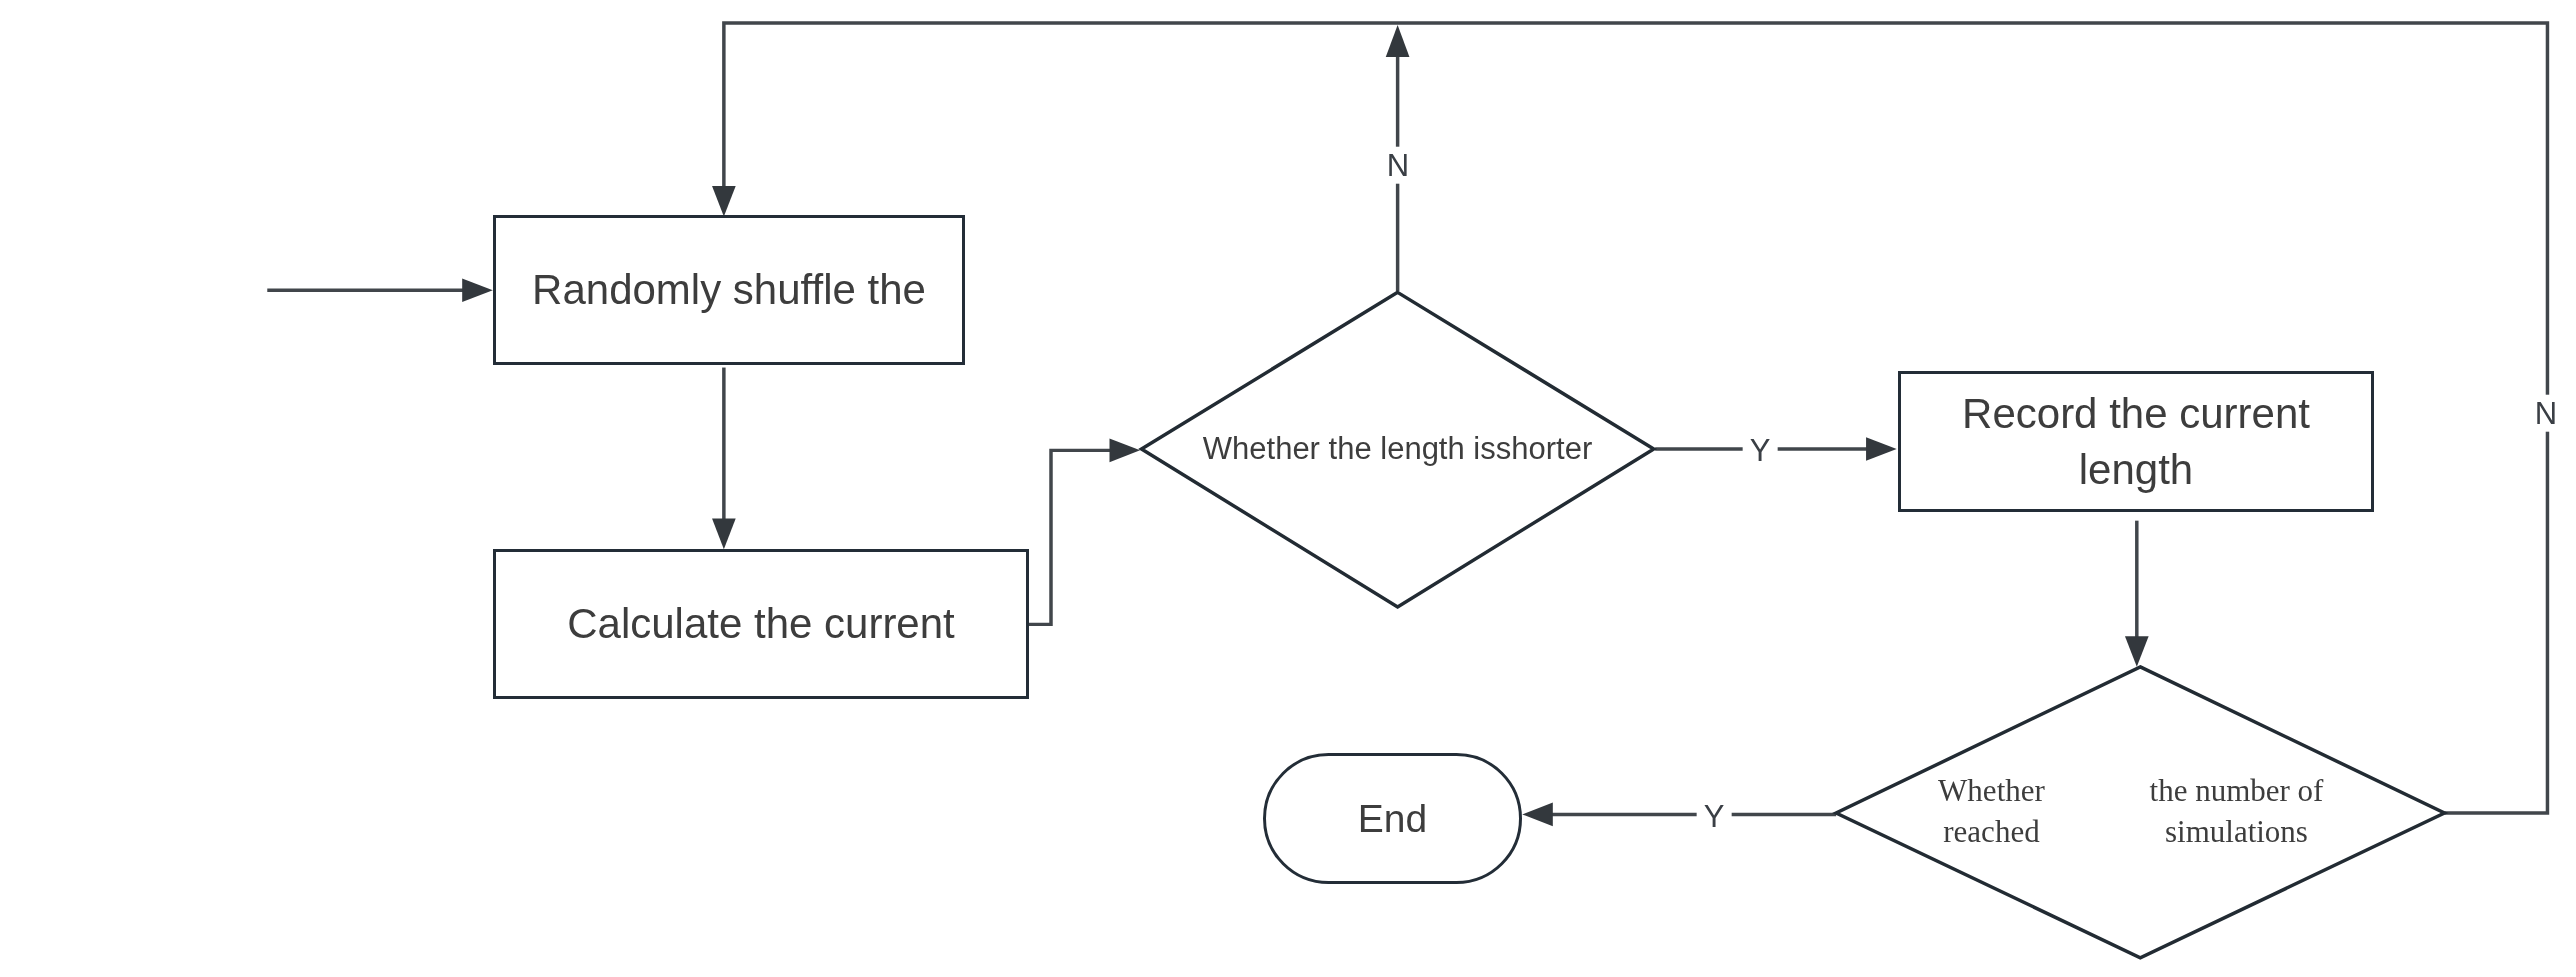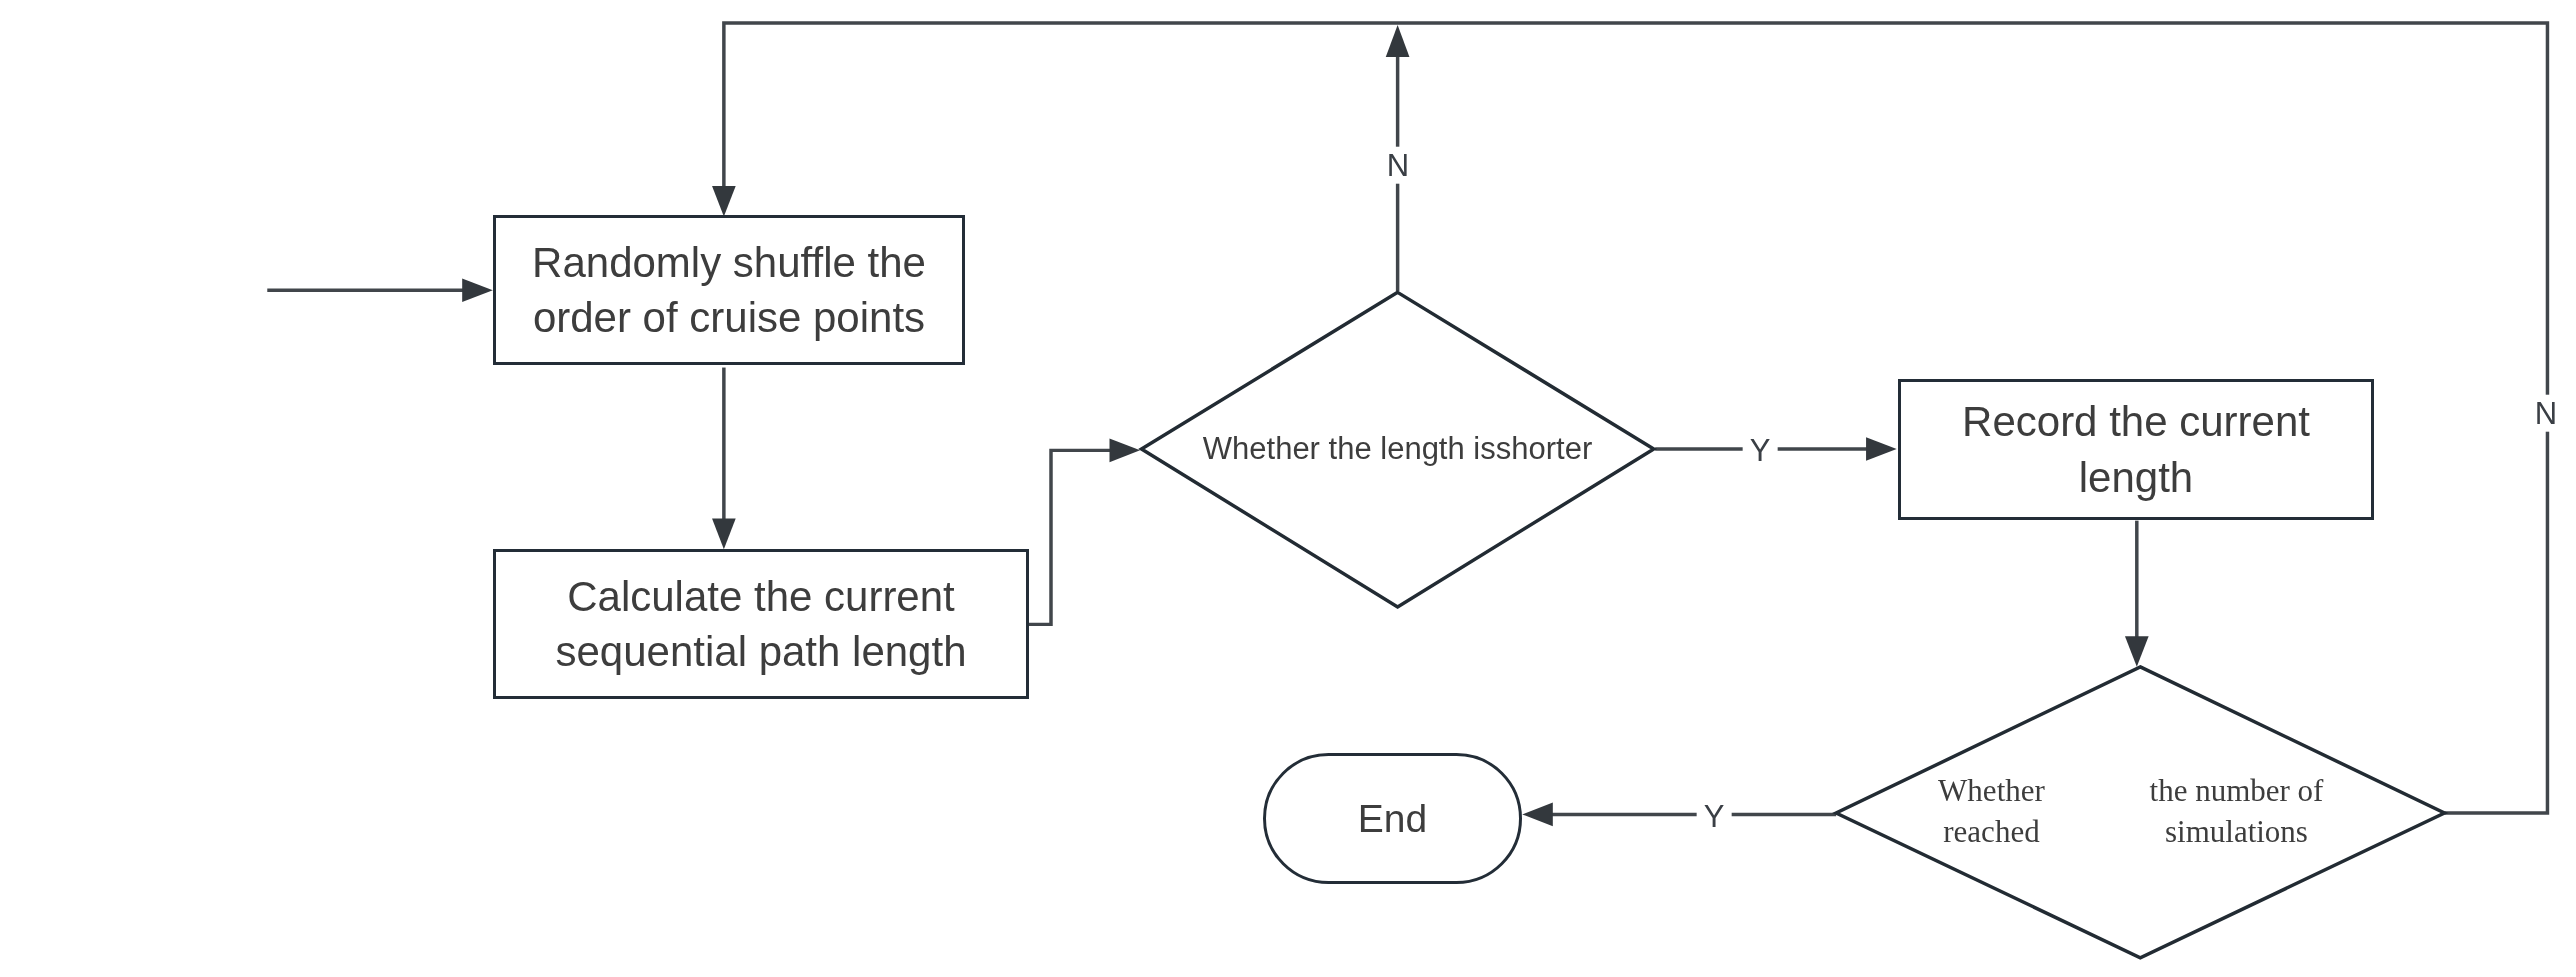--- a/index.html
+++ b/index.html
@@ -40,21 +40,21 @@
     border-radius: 66px;
   }
   #node-start {
     left: 17.4px; top: 228px; width: 248px; height: 124px;
     font-family: "Liberation Serif", serif;
     font-size: 33px;
     color: #343434;
   }
   #node-shuffle   { left: 493px;  top: 215px;  width: 472px; height: 150px; }
   #node-calculate { left: 493px;  top: 549px;  width: 536px; height: 150px; }
-  #node-record    { left: 1898px; top: 379px;  width: 476px; height: 141px; }
+  #node-record    { left: 1898px; top: 371px;  width: 476px; height: 141px; }
   #node-end       { left: 1263px; top: 753px; width: 259px; height: 131px; font-size: 39px; }
   .diamond-label {
     position: absolute;
     box-sizing: border-box;
     color: #3d3d3d;
     display: flex;
     align-items: center;
     justify-content: center;
     text-align: center;
     font-size: 31px;
@@ -112,26 +112,24 @@
     <path class="connector" d="M 2638 1170 H 2201"></path>
     <polygon class="arrowhead" points="2187,1170 2231,1153 2231,1187"></polygon>
 
     <polygon class="shape-outline" points="2008,420 2376,645 2008,872 1640,645"></polygon>
     <polygon class="shape-outline" points="3075,958 3512,1168 3075,1376 2638,1168"></polygon>
   </svg>
 
 
   <div class="node" id="node-shuffle">
     <div>Randomly shuffle the</div>
-    <div>order of cruise points</div>
   </div>
 
   <div class="node" id="node-calculate">
     <div>Calculate the current</div>
-    <div>sequential path length</div>
   </div>
 
   <div class="diamond-label" id="label-shorter">
     <div>Whether the length is</div>
     <div>shorter</div>
   </div>
 
   <div class="node" id="node-record">
     <div>Record the current length</div>
   </div>

